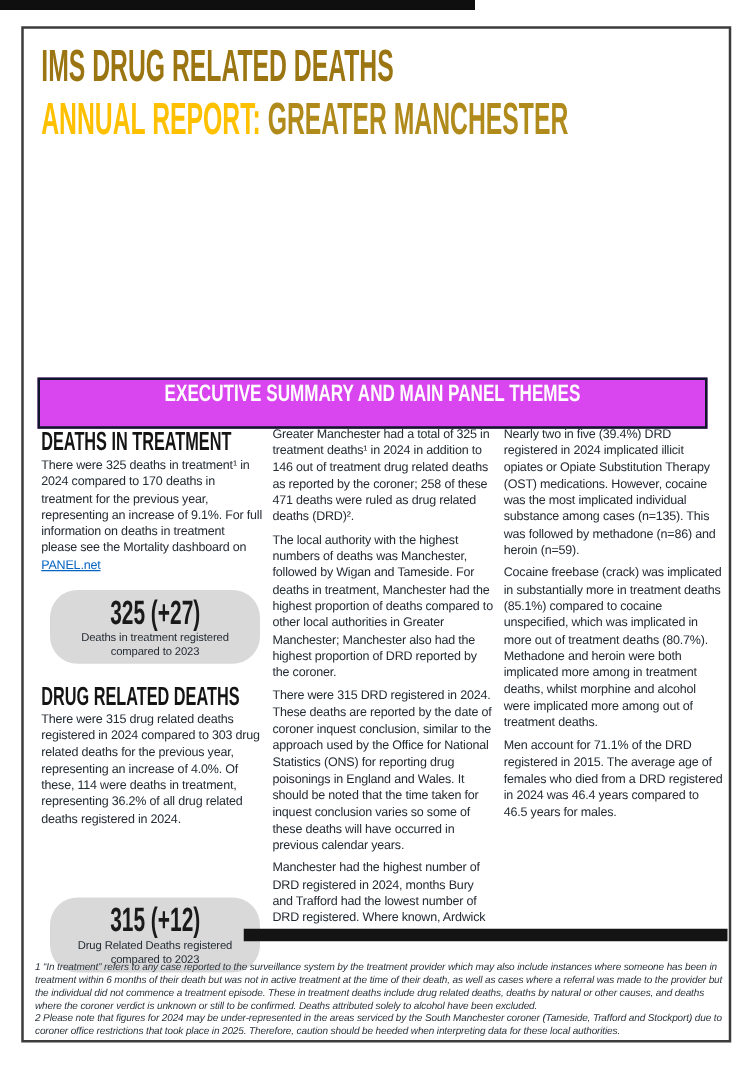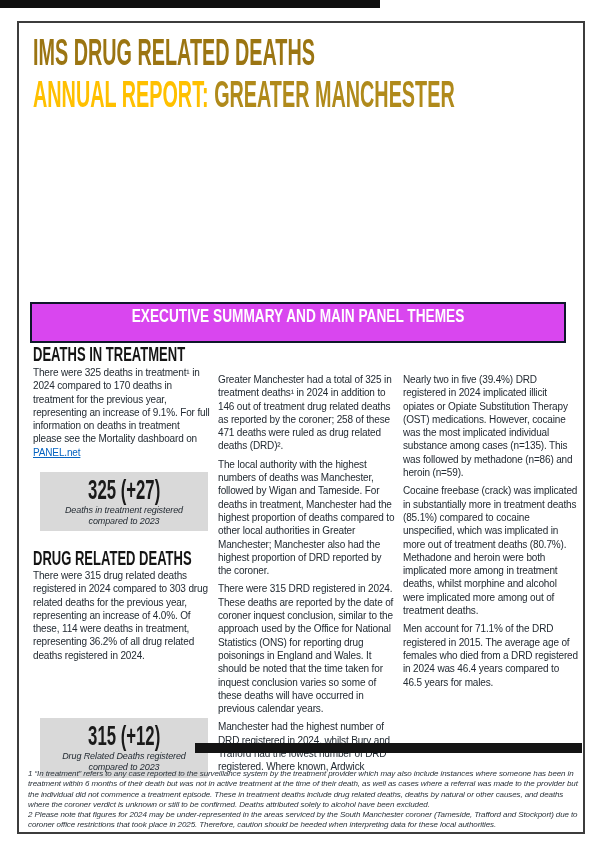--- a/index.html
+++ b/index.html
@@ -18,42 +18,42 @@
             white-space:nowrap;transform:scaleX(.55);transform-origin:left top;line-height:38px;}
   .title-accent{color:#FFC000;}
   .title-rest{color:#B08A1B;margin-left:10px;}
   
   .banner{position:absolute;left:30px;top:302px;width:536px;height:41px;background:#d946ef;
           border:2px solid #0f172a;text-align:center;line-height:24px;}
   .banner-label{display:inline-block;font-size:19px;font-weight:bold;color:#ffffff;
                 white-space:nowrap;transform:scaleX(.72);transform-origin:center;}
   
   .col{position:absolute;top:341px;width:177px;font-size:10px;line-height:13.3px;
-       letter-spacing:-0.15px;color:#232B33;margin-top:32px;}
+       letter-spacing:-0.15px;color:#232B33;}
   .col p{margin:0 0 5px 0;}
   .col2{left:218px;}
   .col3{left:403px;}
   .sec-heading{position:absolute;left:33px;font-size:21px;font-weight:bold;color:#141414;
                white-space:nowrap;transform:scaleX(.62);transform-origin:left top;line-height:21px;}
   .h-sec1{top:343px;}
   .h-sec2{top:547px;}
   .body-block{position:absolute;left:33px;width:177px;font-size:10px;line-height:13.3px;
               letter-spacing:-0.15px;}
   .p-sec1{top:366px;}
   .p-sec2{top:569px;}
   .link{color:#0563C1;text-decoration:underline;cursor:pointer;}
   
   .stat-box{position:absolute;left:40px;width:168px;background:#D9D9D9;text-align:center;
-            padding-top:4px;}
+            padding-top:4px;border-radius:22px;}
   .stat1{top:472px;height:59px;}
   .stat2{top:676px;height:60px;margin-top:42px;}
   .stat-value{display:inline-block;font-size:27px;font-weight:bold;color:#1a1a1a;
               white-space:nowrap;transform:scaleX(.62);transform-origin:center;line-height:29px;}
   .stat-caption{font-size:9px;line-height:11px;color:#232B33;letter-spacing:-0.1px;
-                padding:0 14px;font-style:italic;}
+                padding:0 14px;}
   
   .divider-bar{position:absolute;left:195px;top:743px;width:387px;height:10px;background:#141414;}
   .footnotes{position:absolute;left:28px;top:769px;width:552px;font-size:8px;line-height:10.3px;
              font-style:italic;color:#2A323A;letter-spacing:-0.1px;}
   .footnotes p{margin:0;}
 </style>
 </head>
 <body>
 
 <div class="canvas">
@@ -83,21 +83,21 @@
 
   <div class="stat-box stat2">
     <span class="stat-value">315 (+12)</span>
     <div class="stat-caption">Drug Related Deaths registered compared to 2023</div>
   </div>
 
   <div class="col col2">
     <p>Greater Manchester had a total of 325 in treatment deaths¹ in 2024 in addition to 146 out of treatment drug related deaths as reported by the coroner; 258 of these 471 deaths were ruled as drug related deaths (DRD)².</p>
     <p>The local authority with the highest numbers of deaths was Manchester, followed by Wigan and Tameside. For deaths in treatment, Manchester had the highest proportion of deaths compared to other local authorities in Greater Manchester; Manchester also had the highest proportion of DRD reported by the coroner.</p>
     <p>There were 315 DRD registered in 2024. These deaths are reported by the date of coroner inquest conclusion, similar to the approach used by the Office for National Statistics (ONS) for reporting drug poisonings in England and Wales. It should be noted that the time taken for inquest conclusion varies so some of these deaths will have occurred in previous calendar years.</p>
-    <p>Manchester had the highest number of DRD registered in 2024, whilst Bury and Trafford had the lowest number of DRD registered. Where known, Ardwick</p>
+    <p>Manchester had the highest number of DRD registered in 2024, months Bury and Trafford had the lowest number of DRD registered. Where known, Ardwick</p>
   </div>
 
   <div class="col col3">
     <p>Nearly two in five (39.4%) DRD registered in 2024 implicated illicit opiates or Opiate Substitution Therapy (OST) medications. However, cocaine was the most implicated individual substance among cases (n=135). This was followed by methadone (n=86) and heroin (n=59).</p>
     <p>Cocaine freebase (crack) was implicated in substantially more in treatment deaths (85.1%) compared to cocaine unspecified, which was implicated in more out of treatment deaths (80.7%). Methadone and heroin were both implicated more among in treatment deaths, whilst morphine and alcohol were implicated more among out of treatment deaths.</p>
     <p>Men account for 71.1% of the DRD registered in 2015. The average age of females who died from a DRD registered in 2024 was 46.4 years compared to 46.5 years for males.</p>
   </div>
 
   <div class="divider-bar"></div>
 

